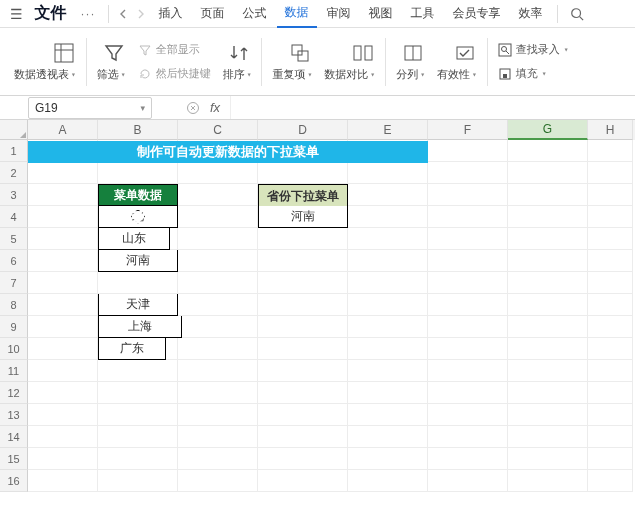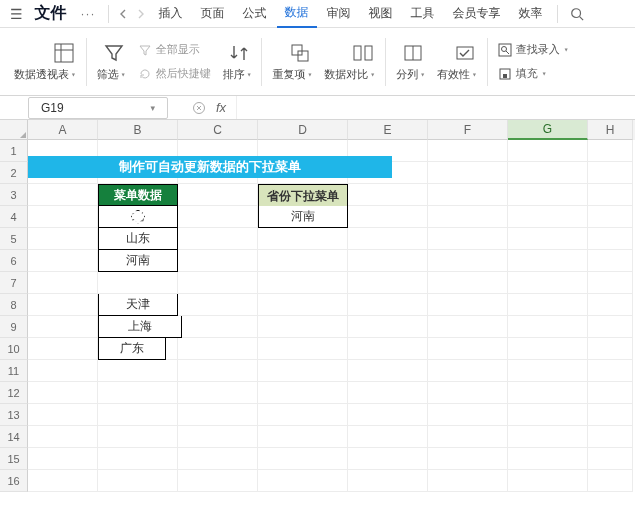--- a/index.html
+++ b/index.html
@@ -75,25 +75,25 @@
 
   
   .formula-bar {
     height: 24px;
     display:flex;
     align-items:center;
     border-bottom: 1px solid #d6d6d6;
     background:#fff;
   }
   .name-box {
-    width: 140px; height: 22px;
+    width: 124px; height: 22px;
     border: 1px solid #cfcfcf;
-    margin: 0 6px 0 28px;
+    margin: 0 16px 0 28px;
     display:flex; align-items:center; justify-content:space-between;
-    padding: 0 12px;
+    padding: 0 6px;
     font-size:12px; color:#333;
     border-radius: 2px;
   }
   .name-box .dd { color:#888; font-size:9px;}
   .fx-group { display:flex; align-items:center; gap:10px; margin-left: 18px; color:#888;}
   .fx-group .fx { font-style: italic; font-size: 13px; color:#666; }
 
   
   .grid-area {
     position: relative;
@@ -560,24 +560,24 @@
         <div class="row-h">16</div>
         <div class="cell cw-A"></div>
         <div class="cell cw-B"></div>
         <div class="cell cw-C"></div>
         <div class="cell cw-D"></div>
         <div class="cell cw-E"></div>
         <div class="cell cw-F"></div>
         <div class="cell cw-G"></div>
         <div class="cell cw-H"></div>
       </div>
-      <div class="banner" style="top: 16px; width: 364px;">制作可自动更新数据的下拉菜单</div>
+      <div class="banner" style="top: 1px; width: 400px;">制作可自动更新数据的下拉菜单</div>
       <div class="b-head" style="left: 98px; top: 44px; width: 80px; height: 22px;">菜单数据</div>
       <div class="b-cell cursor" style="left: 98px; top: 66px; width: 80px; height: 22px;">北</div>
-      <div class="b-cell" style="left: 98px; top: 88px; width: 80px; height: 22px;">山东</div>
+      <div class="b-cell" style="left: 98px; top: 88px; width: 72px; height: 22px;">山东</div>
       <div class="b-cell" style="left: 98px; top: 110px; width: 80px; height: 22px;">河南</div>
       <div class="b-cell" style="left: 98px; top: 154px; width: 80px; height: 22px;">天津</div>
       <div class="b-cell" style="left: 98px; top: 176px; width: 84px; height: 22px;">上海</div>
       <div class="b-cell" style="left: 98px; top: 198px; width: 68px; height: 22px;">广东</div>
       <div class="d-head" style="left: 258px; top: 44px; width: 90px; height: 24px;">省份下拉菜单</div>
       <div class="d-cell" style="left: 258px; top: 66px; width: 90px; height: 22px;">河南</div>
     </div>
 
 </div>
 

